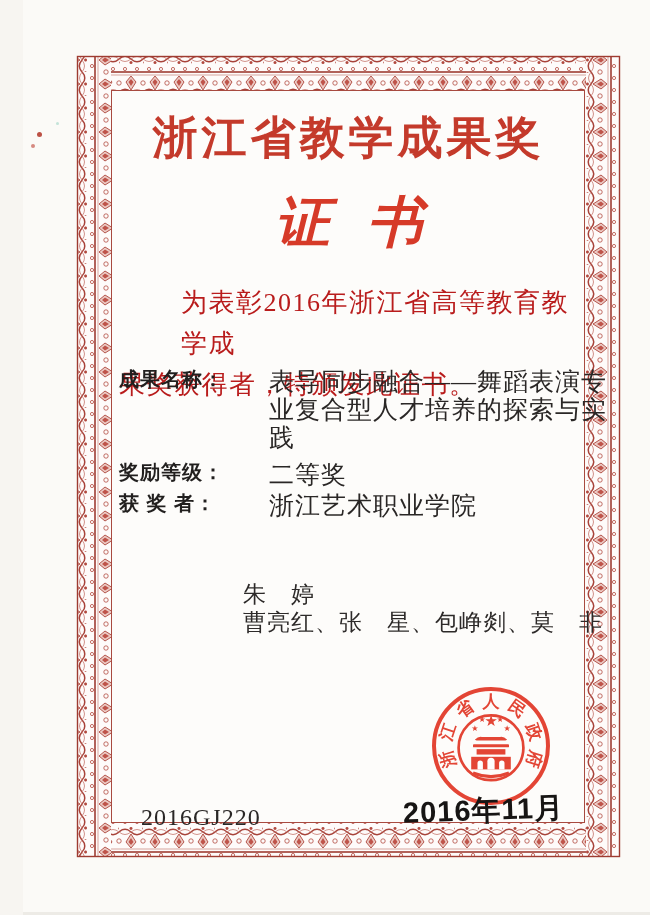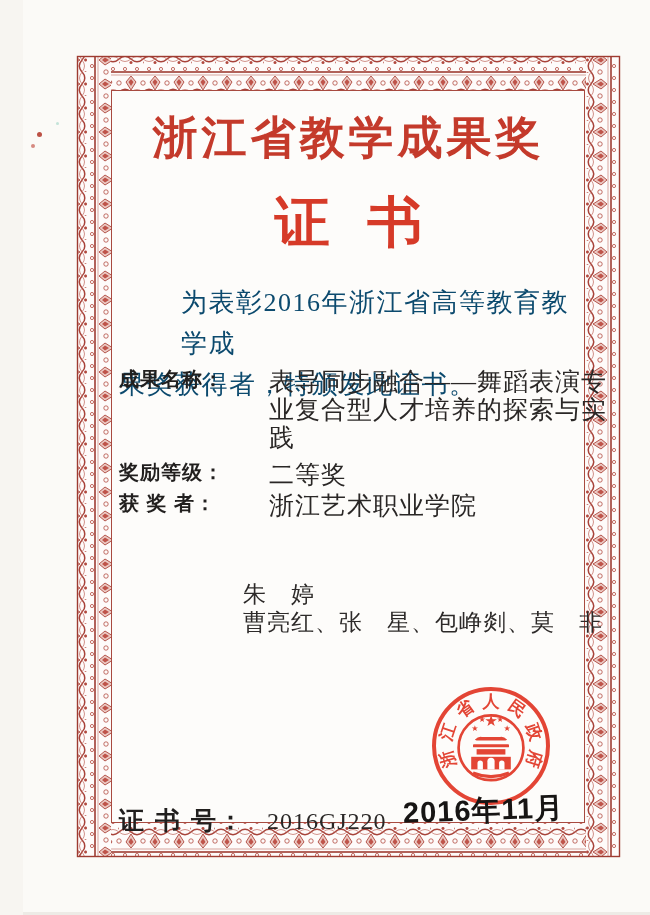--- a/index.html
+++ b/index.html
@@ -18,25 +18,25 @@
   .scan-edge{position:absolute;left:0;bottom:0;width:100%;height:3px;background:#edebe6;z-index:1;}
 
   .award-title{
     position:absolute;left:55px;top:108px;width:541px;margin:0;z-index:2;
     text-align:center;font-family:"Liberation Sans",sans-serif;
     font-size:45px;font-weight:800;letter-spacing:4px;color:#c43a2b;
   }
   .doc-title{
     position:absolute;left:55px;top:186px;width:541px;margin:0;z-index:2;
     text-align:center;font-family:"Liberation Sans",sans-serif;
-    font-size:55px;font-weight:900;letter-spacing:.68em;text-indent:.68em;color:#d63a28;
+    font-size:55px;font-weight:900;letter-spacing:.68em;text-indent:.68em;color:#d63a28;font-style:italic;
   }
   .intro{
     position:absolute;left:96px;top:282px;width:470px;z-index:2;
-    font-size:26px;line-height:41px;color:#0c4a6e;letter-spacing:1.5px;
+    font-size:26px;line-height:41px;color:#b91c1c;letter-spacing:1.5px;
   }
   .intro span{display:block;}
   .intro .ind{padding-left:62px;}
 
   .row{position:absolute;left:96px;display:flex;align-items:flex-start;z-index:2;}
   .row .label{
     flex:0 0 150px;font-family:"Liberation Sans",sans-serif;
     font-size:20px;font-weight:700;letter-spacing:1px;color:#211f1e;white-space:nowrap;
   }
   .row .value{
@@ -188,17 +188,16 @@
         <path d="M25 70 v-7 a3 3 0 0 1 6 0 v7 Z" fill="#ffffff" stroke="none"></path>
         <path d="M49 70 v-7 a3 3 0 0 1 6 0 v7 Z" fill="#ffffff" stroke="none"></path>
         <path d="M20 74 Q40 82 60 74" fill="none" stroke-width="3.5"></path>
       </g>
     </svg>
   </div>
 
   <div class="date">2016年11月</div>
 
   <div class="certno">
-    <span class="label">证 书 号：</span>
     <span class="num">2016GJ220</span>
   </div>
 
 </div>
 
 </body></html>

